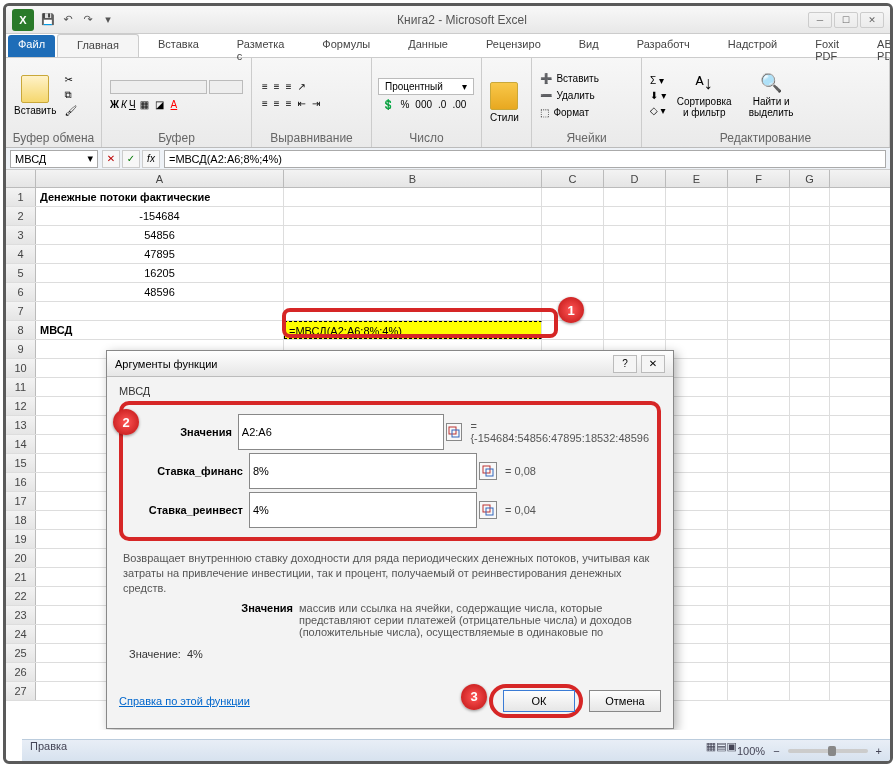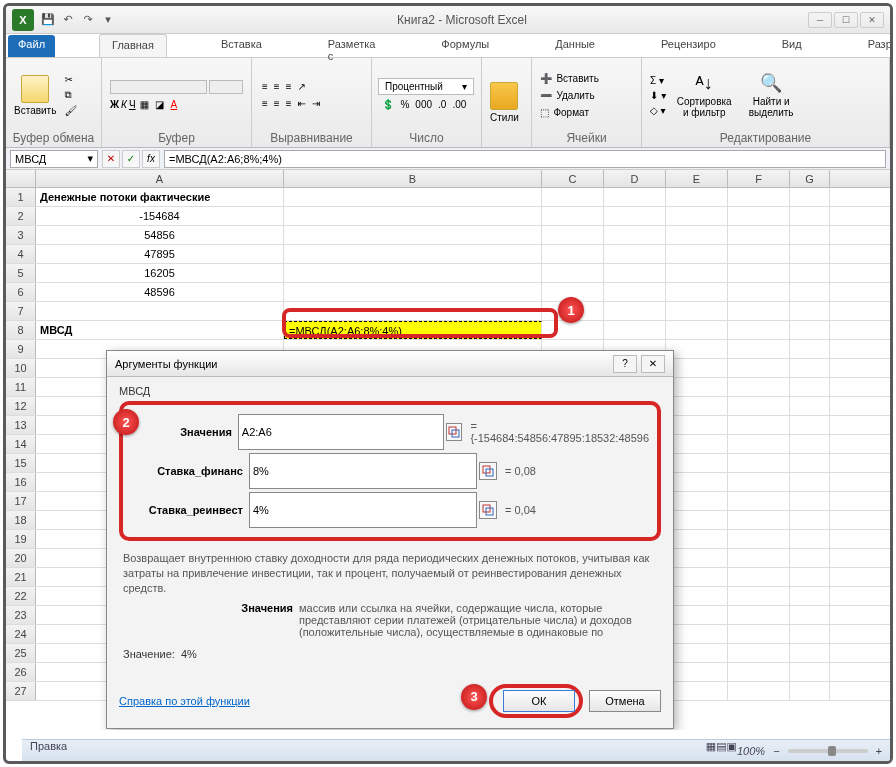--- a/index.html
+++ b/index.html
@@ -9,21 +9,21 @@
 
 .titlebar { height: 28px; background: linear-gradient(#f8f8f8,#e8e8e8); display: flex; align-items: center; border-bottom: 1px solid #ccc; }
 .titlebar .icon-x { width: 22px; height: 22px; margin-left: 6px; background: #2a7a2a; border-radius: 3px; display: inline-flex; align-items: center; justify-content: center; color: #fff; font-size: 11px; font-weight: bold; }
 .qat { display: flex; gap: 4px; margin-left: 6px; }
 .qat span { width: 16px; height: 16px; display: inline-flex; align-items: center; justify-content: center; color: #555; font-size: 11px; }
 .title-text { flex: 1; text-align: center; font-size: 12px; color: #555; }
 .winbtns { display: flex; gap: 2px; margin-right: 6px; }
 .winbtns span { width: 24px; height: 16px; border: 1px solid #ccc; border-radius: 2px; display: inline-flex; align-items: center; justify-content: center; font-size: 9px; color: #666; }
 
 .tabs { height: 24px; background: #fff; display: flex; border-bottom: 1px solid #ccc; font-size: 11px; }
-.tabs .tab { padding: 4px 12px; color: #444; cursor: pointer; margin-left: 42px; }
+.tabs .tab { padding: 4px 19px; color: #444; cursor: pointer; }
 .tabs .tab.file { background: #1e6db8; color: #fff; border-radius: 3px 3px 0 0; margin: 1px 2px 0 2px; padding: 3px 10px; }
 .tabs .tab.active { background: #f5f5f5; border: 1px solid #ccc; border-bottom: none; border-radius: 3px 3px 0 0; }
 .tabs .help-icons { margin-left: auto; display: flex; gap: 4px; padding-right: 6px; align-items: center; }
 
 .ribbon { height: 90px; background: linear-gradient(#f7f7f7,#eaeaea); border-bottom: 1px solid #bbb; display: flex; font-size: 10px; }
 .ribbon-group { border-right: 1px solid #ccc; padding: 2px 6px; display: flex; flex-direction: column; }
 .ribbon-group .grp-body { flex: 1; display: flex; align-items: center; gap: 4px; }
 .ribbon-group .grp-label { text-align: center; color: #666; font-size: 12px; padding-top: 1px; }
 .rbtn-large { display: flex; flex-direction: column; align-items: center; gap: 2px; padding: 2px; }
 .rbtn-large .ic { width: 28px; height: 28px; border: 1px solid #c9a83a; background: linear-gradient(#fff2c8,#f5d76e); border-radius: 2px; }
@@ -65,31 +65,31 @@
 .arg-row .lbl { width: 118px; text-align: right; font-weight: bold; padding-right: 6px; }
 .arg-row input { width: 228px; height: 36px; border: 1px solid #888; padding: 0 3px; font-size: 11px; }
 .arg-row .ref-btn { width: 18px; height: 18px; border: 1px solid #888; margin-left: 2px; background: #f8f8f8; display: inline-flex; align-items: center; justify-content: center; }
 .arg-row .ref-btn svg { width: 12px; height: 12px; }
 .arg-row .eq { margin-left: 8px; color: #555; }
 .b2 { left: -10px; top: 4px; }
 .desc { color: #555; margin: 10px 4px 4px 4px; line-height: 1.35; }
 .desc2 { display: flex; margin: 6px 4px; }
 .desc2 .lbl { width: 176px; text-align: right; font-weight: bold; padding-right: 6px; }
 .desc2 .txt { flex: 1; color: #555; }
-.result-row { margin: 10px 4px; color: #333; }
+.result-row { margin: 10px 10px; color: #333; }
 .dlg-foot { display: flex; align-items: center; padding: 6px 12px 10px 12px; }
 .dlg-foot a { color: #0066cc; text-decoration: underline; }
 .dlg-foot .sp { flex: 1; }
 .dlg-foot button { width: 72px; height: 22px; border: 1px solid #888; background: linear-gradient(#fdfdfd,#e6e6e6); font-size: 11px; margin-left: 6px; }
 .ok-wrap { position: relative; border: 4px solid #d62626; border-radius: 18px; padding: 2px 4px; }
 .b3 { position: absolute; left: -32px; top: -4px; }
 
 .statusbar { position: absolute; bottom: 0; left: 16px; right: 0; height: 22px; background: linear-gradient(#e8eef6,#d7e2ef); border-top: 1px solid #bcd; display: flex; font-size: 11px; padding: 0 8px; color: #445; }
 .statusbar .sp { flex: 1; }
-.zoom { display: flex; align-items: center; gap: 8px; font-style: italic; }
+.zoom { display: flex; align-items: center; gap: 8px; }
 .zoom .slider { width: 80px; height: 4px; background: #ccc; border-radius: 2px; position: relative; }
 .zoom .slider::after { content: ''; position: absolute; left: 40px; top: -3px; width: 8px; height: 10px; background: #888; border-radius: 2px; }
 </style>
 </head>
 <body>
 
 <div class="outer">
   <div class="titlebar">
     <span class="icon-x">X</span>
     <div class="qat">

